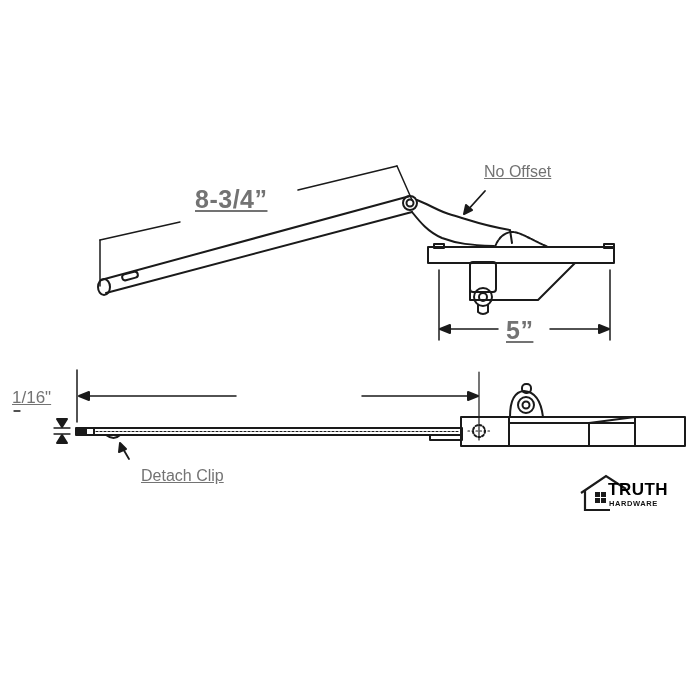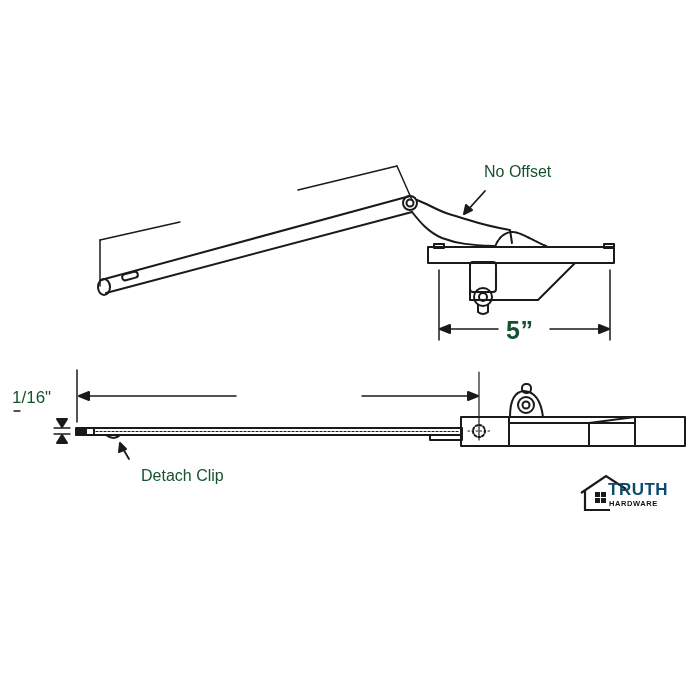--- a/index.html
+++ b/index.html
@@ -1,22 +1,22 @@
 <!DOCTYPE html>
 <html><head>
 <meta charset="utf-8">
 <style>
   html, body { margin:0; padding:0; background:#ffffff; }
   body { width:700px; height:700px; position:relative; overflow:hidden; font-family:"Liberation Sans", sans-serif; }
   #diagram { position:absolute; left:0; top:0; width:700px; height:700px; }
-  .lbl { position:absolute; color:#14532d; white-space:nowrap; }
+  .lbl { position:absolute; color:#737373; white-space:nowrap;text-decoration:underline; }
   .dim-big { font-weight:bold; font-size:25px; letter-spacing:0.5px; }
   .note { font-size:16px; }
   .logo { position:absolute; left:578px; top:472px; width:104px; height:42px; }
-  .logo .t1 { position:absolute; left:30px; top:8px; font-weight:900; font-size:17px; letter-spacing:0.5px; color:#0c4a6e; }
+  .logo .t1 { position:absolute; left:30px; top:8px; font-weight:900; font-size:17px; letter-spacing:0.5px; color:#000000; }
   .logo .t2 { position:absolute; left:31px; top:27px; font-weight:bold; font-size:7.5px; letter-spacing:0.6px; color:#111; }
 </style>
 </head>
 <body>
 
 <div id="diagram">
   <svg width="700" height="700" viewBox="0 0 700 700">
     <g fill="none" stroke="#1a1a1a" stroke-width="2" stroke-linecap="round" stroke-linejoin="round">
 
       <g>
@@ -116,20 +116,21 @@
       <path d="M581 493 L606 476 L626 489"></path>
       <path d="M585 490 L585 510 L610 510"></path>
       <rect x="595" y="492" width="5" height="5" fill="#1a1a1a" stroke="none"></rect>
       <rect x="601" y="492" width="5" height="5" fill="#1a1a1a" stroke="none"></rect>
       <rect x="595" y="498" width="5" height="5" fill="#1a1a1a" stroke="none"></rect>
       <rect x="601" y="498" width="5" height="5" fill="#1a1a1a" stroke="none"></rect>
     </g>
   </svg>
 
   
+  <div class="lbl dim-big" style="left:195px;top:185px;">8-3/4”</div>
   <div class="lbl note" style="left:484px;top:163px;">No Offset</div>
   <div class="lbl dim-big" style="left:506px;top:316px;">5”</div>
   <div class="lbl note" style="left:12px;top:388px;font-size:17px;">1/16"</div>
   <div class="lbl note" style="left:141px;top:467px;">Detach Clip</div>
 
   <div class="logo">
     <span class="t1">TRUTH</span>
     <span class="t2">HARDWARE</span>
   </div>
 </div>

